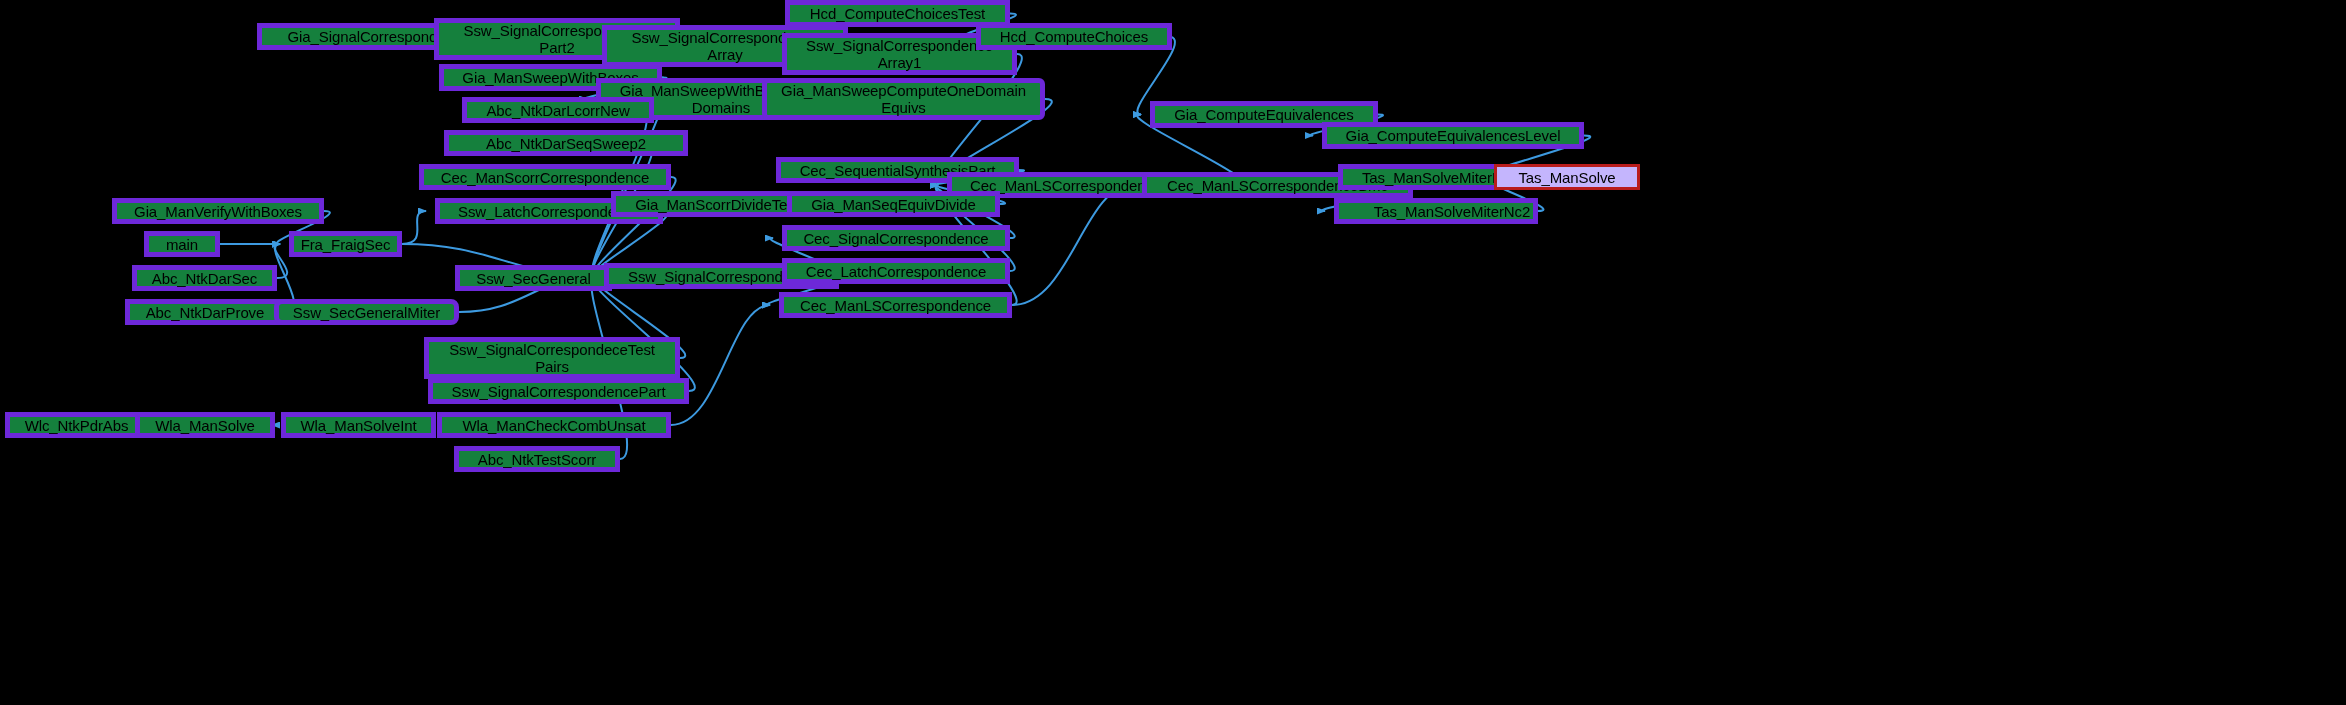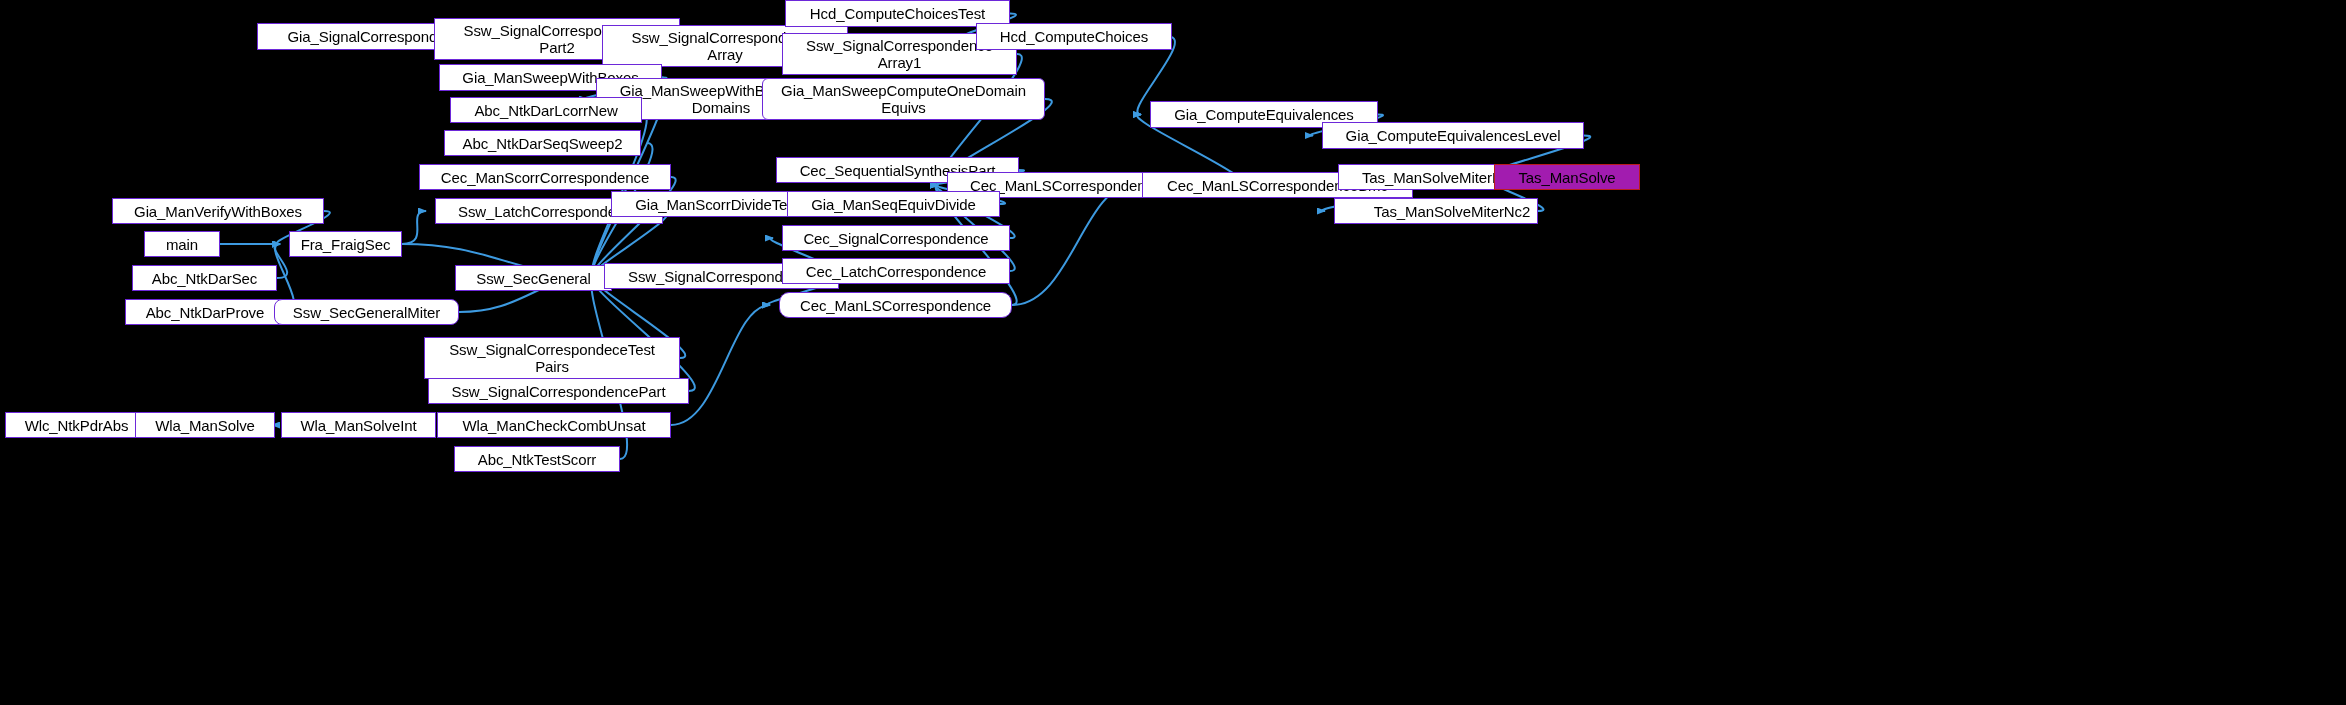--- a/index.html
+++ b/index.html
@@ -19,36 +19,36 @@
     position: absolute;
     left: 0;
     top: 0;
     width: 2346px;
     height: 705px;
     pointer-events: none;
   }
   .node {
     position: absolute;
     box-sizing: border-box;
-    background: #ffffff;
-    border: 1px solid #6d28d9;
+    background: #15803d;
+    border: 5px solid #6d28d9;
     color: #000000;
     font-size: 15px;
     line-height: 17px;
     display: flex;
     align-items: center;
     justify-content: center;
     text-align: center;
     white-space: pre-line;
     letter-spacing: -0.1px;
     z-index: 5;
   }
   .node.current {
-    background: #a21caf;
-    border: 1px solid #b91c1c;
+    background: #c4b5fd;
+    border: 3px solid #b91c1c;
   }
 </style>
 </head>
 <body>
 
 <div id="canvas">
   <svg id="edge-layer" viewBox="0 0 2346 705">
     <defs>
       <marker id="arrowhead" markerWidth="9" markerHeight="7" refX="8" refY="3.5" orient="auto" markerUnits="userSpaceOnUse">
         <polygon points="0 0, 9 3.5, 0 7" fill="#3d9ae0"></polygon>
@@ -115,41 +115,41 @@
       <div class="node" style="left: 782px; top: 33px; width: 235px; height: 42px;">Ssw_SignalCorrespondence
 Array1</div>
       <div class="node" style="left: 976px; top: 23px; width: 196px; height: 27px;">Hcd_ComputeChoices</div>
       <div class="node" style="left: 439px; top: 64px; width: 223px; height: 27px;">Gia_ManSweepWithBoxes</div>
       <div class="node" style="left: 596px; top: 78px; width: 250px; height: 42px;">Gia_ManSweepWithBoxesAnd
 Domains</div>
       <div class="node" style="left: 762px; top: 78px; width: 283px; height: 42px; border-radius: 6px;">Gia_ManSweepComputeOneDomain
 Equivs</div>
       <div class="node" style="left: 1150px; top: 101px; width: 228px; height: 27px;">Gia_ComputeEquivalences</div>
       <div class="node" style="left: 1322px; top: 122px; width: 262px; height: 27px;">Gia_ComputeEquivalencesLevel</div>
-      <div class="node" style="left: 450px; top: 97px; width: 192px; height: 26px;">Abc_NtkDarLcorrNew</div>
-      <div class="node" style="left: 444px; top: 130px; width: 197px; height: 26px;">Abc_NtkDarSeqSweep2</div>
+      <div class="node" style="left: 462px; top: 97px; width: 192px; height: 26px;">Abc_NtkDarLcorrNew</div>
+      <div class="node" style="left: 444px; top: 130px; width: 244px; height: 26px;">Abc_NtkDarSeqSweep2</div>
       <div class="node" style="left: 419px; top: 164px; width: 252px; height: 26px;">Cec_ManScorrCorrespondence</div>
       <div class="node" style="left: 776px; top: 157px; width: 243px; height: 26px;">Cec_SequentialSynthesisPart</div>
       <div class="node" style="left: 947px; top: 172px; width: 290px; height: 26px;">Cec_ManLSCorrespondenceClasses</div>
       <div class="node" style="left: 1142px; top: 172px; width: 271px; height: 26px;">Cec_ManLSCorrespondenceBmc</div>
       <div class="node" style="left: 1338px; top: 164px; width: 196px; height: 26px;">Tas_ManSolveMiterNc</div>
       <div class="node current" style="left: 1494px; top: 164px; width: 146px; height: 26px;">Tas_ManSolve</div>
       <div class="node" style="left: 435px; top: 198px; width: 228px; height: 26px;">Ssw_LatchCorrespondence</div>
       <div class="node" style="left: 611px; top: 191px; width: 212px; height: 26px;">Gia_ManScorrDivideTest</div>
       <div class="node" style="left: 787px; top: 191px; width: 213px; height: 26px;">Gia_ManSeqEquivDivide</div>
       <div class="node" style="left: 1334px; top: 198px; width: 204px; height: 26px; padding-left: 32px;">Tas_ManSolveMiterNc2</div>
       <div class="node" style="left: 112px; top: 198px; width: 212px; height: 26px;">Gia_ManVerifyWithBoxes</div>
       <div class="node" style="left: 782px; top: 225px; width: 228px; height: 26px;">Cec_SignalCorrespondence</div>
       <div class="node" style="left: 144px; top: 231px; width: 76px; height: 26px;">main</div>
       <div class="node" style="left: 289px; top: 231px; width: 113px; height: 26px; text-align: center;">Fra_FraigSec</div>
       <div class="node" style="left: 455px; top: 265px; width: 157px; height: 26px;">Ssw_SecGeneral</div>
       <div class="node" style="left: 604px; top: 263px; width: 235px; height: 26px;">Ssw_SignalCorrespondence</div>
       <div class="node" style="left: 782px; top: 258px; width: 228px; height: 26px;">Cec_LatchCorrespondence</div>
       <div class="node" style="left: 132px; top: 265px; width: 145px; height: 26px;">Abc_NtkDarSec</div>
-      <div class="node" style="left: 779px; top: 292px; width: 233px; height: 26px; border-radius: 10px;">Cec_ManLSCorrespondence</div>
+      <div class="node" style="left: 779px; top: 292px; width: 233px; height: 26px;">Cec_ManLSCorrespondence</div>
       <div class="node" style="left: 125px; top: 299px; width: 160px; height: 26px;">Abc_NtkDarProve</div>
       <div class="node" style="left: 274px; top: 299px; width: 185px; height: 26px; border-radius: 8px;">Ssw_SecGeneralMiter</div>
       <div class="node" style="left: 424px; top: 337px; width: 256px; height: 42px;">Ssw_SignalCorrespondeceTest
 Pairs</div>
       <div class="node" style="left: 428px; top: 378px; width: 261px; height: 26px;">Ssw_SignalCorrespondencePart</div>
       <div class="node" style="left: 5px; top: 412px; width: 143px; height: 26px;">Wlc_NtkPdrAbs</div>
       <div class="node" style="left: 135px; top: 412px; width: 140px; height: 26px;">Wla_ManSolve</div>
       <div class="node" style="left: 281px; top: 412px; width: 155px; height: 26px;">Wla_ManSolveInt</div>
       <div class="node" style="left: 437px; top: 412px; width: 234px; height: 26px;">Wla_ManCheckCombUnsat</div>
       <div class="node" style="left: 454px; top: 446px; width: 166px; height: 26px;">Abc_NtkTestScorr</div>

